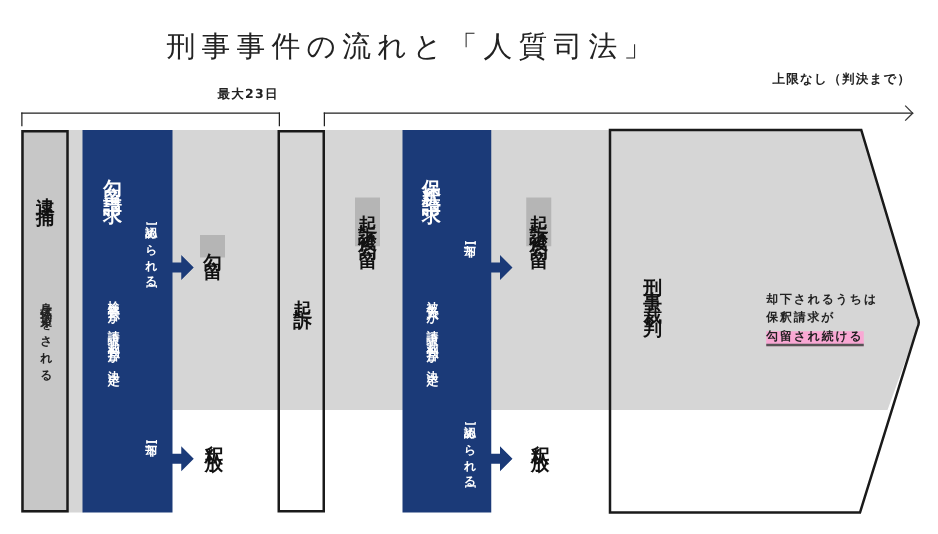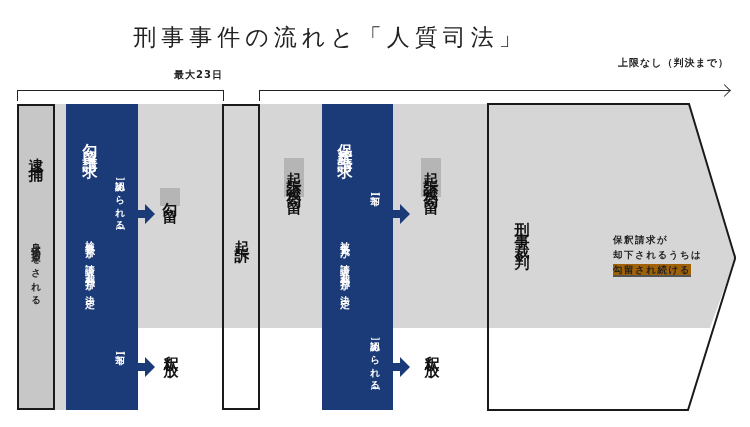--- a/index.html
+++ b/index.html
@@ -12,21 +12,21 @@
   .arrow-head{width:8px;height:8px;border-top:1.5px solid #333;border-right:1.5px solid #333;transform:rotate(45deg);}
   .band{background:#d6d6d6;}
   .vtext{writing-mode:vertical-rl;text-orientation:upright;}
   .big{font-size:15px;font-weight:bold;letter-spacing:7px;line-height:18px;}
   .small{font-size:9.5px;font-weight:bold;letter-spacing:3px;line-height:12px;}
   .capture{background:#c7c7c7;border:2px solid #1a1a1a;box-sizing:border-box;}
   .blue{background:#1b3a78;color:#fff;}
   .hl{background:#b5b5b5;}
   .indict{border:2px solid #1a1a1a;box-sizing:border-box;background:transparent;}
   .note{font-size:9.5px;font-weight:bold;letter-spacing:1.5px;line-height:15px;color:#222;}
-  .note .u{background:#a16207;border-bottom:2px solid #555;}
+  .note .u{background:#f9a8d4;border-bottom:2px solid #555;font-family:Liberation Serif, serif;}
 </style>
 </head>
 <body>
 
 <div class="abs title">刑事事件の流れと「人質司法」</div>
 
 <div class="abs span-label" style="left:17px;top:68px;width:206px;">最大23日</div>
 <div class="abs bracket right" style="left:17px;top:90px;width:205px;"></div>
 
 <div class="abs span-label" style="left:259px;top:56px;width:470px;">上限なし（判決まで）</div>
@@ -78,16 +78,16 @@
   </svg>
 <svg class="abs" style="left:392px;top:356px;" width="20" height="22">
     <path d="M0 7 H8 V1 L18 11 L8 21 V15 H0 Z" fill="#1b3a78"></path>
   </svg>
 
 <div class="abs vtext big hl" style="left:421px;top:158px;padding:2px 1px;">起訴後勾留</div>
 <div class="abs vtext big" style="left:423px;top:344px;">釈放</div>
 
 <div class="abs vtext big" style="left:513px;top:210px;letter-spacing:11px;">刑事裁判</div>
 <div class="abs note" style="left:613px;top:232px;">
+  <div>却下されるうちは</div>
   <div>保釈請求が</div>
-  <div>却下されるうちは</div>
   <div><span class="u">勾留され続ける</span></div>
 </div>
 
 </body></html>

